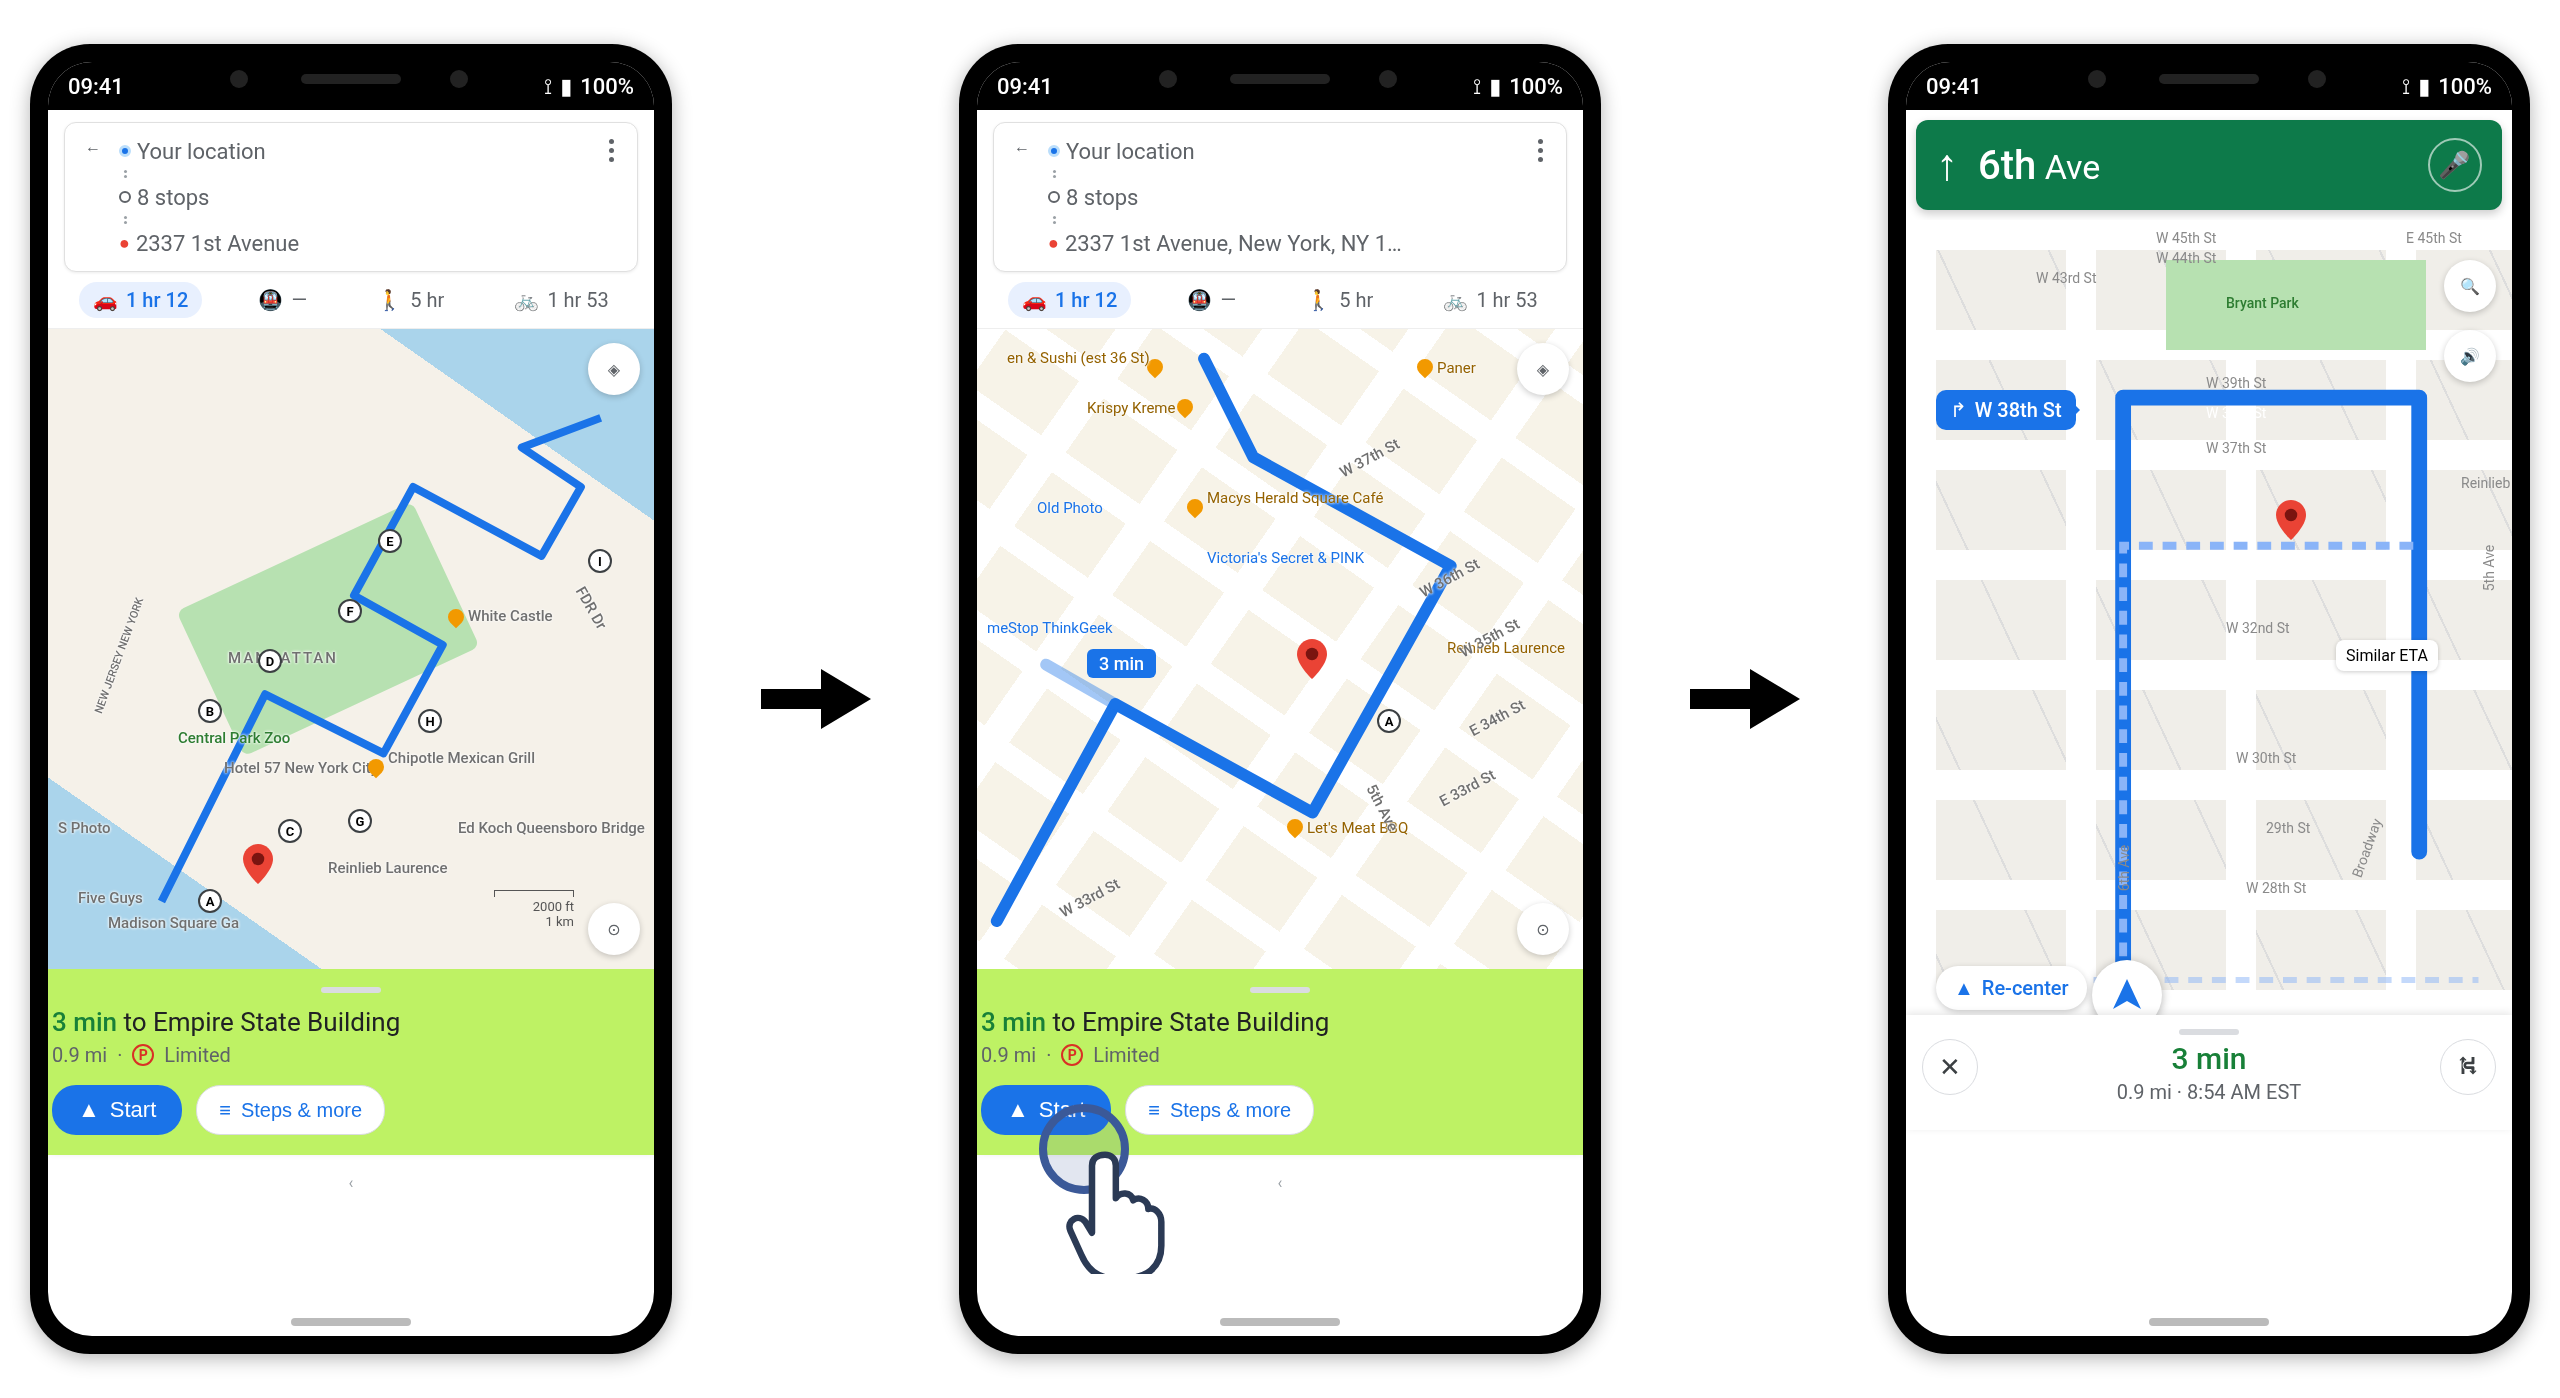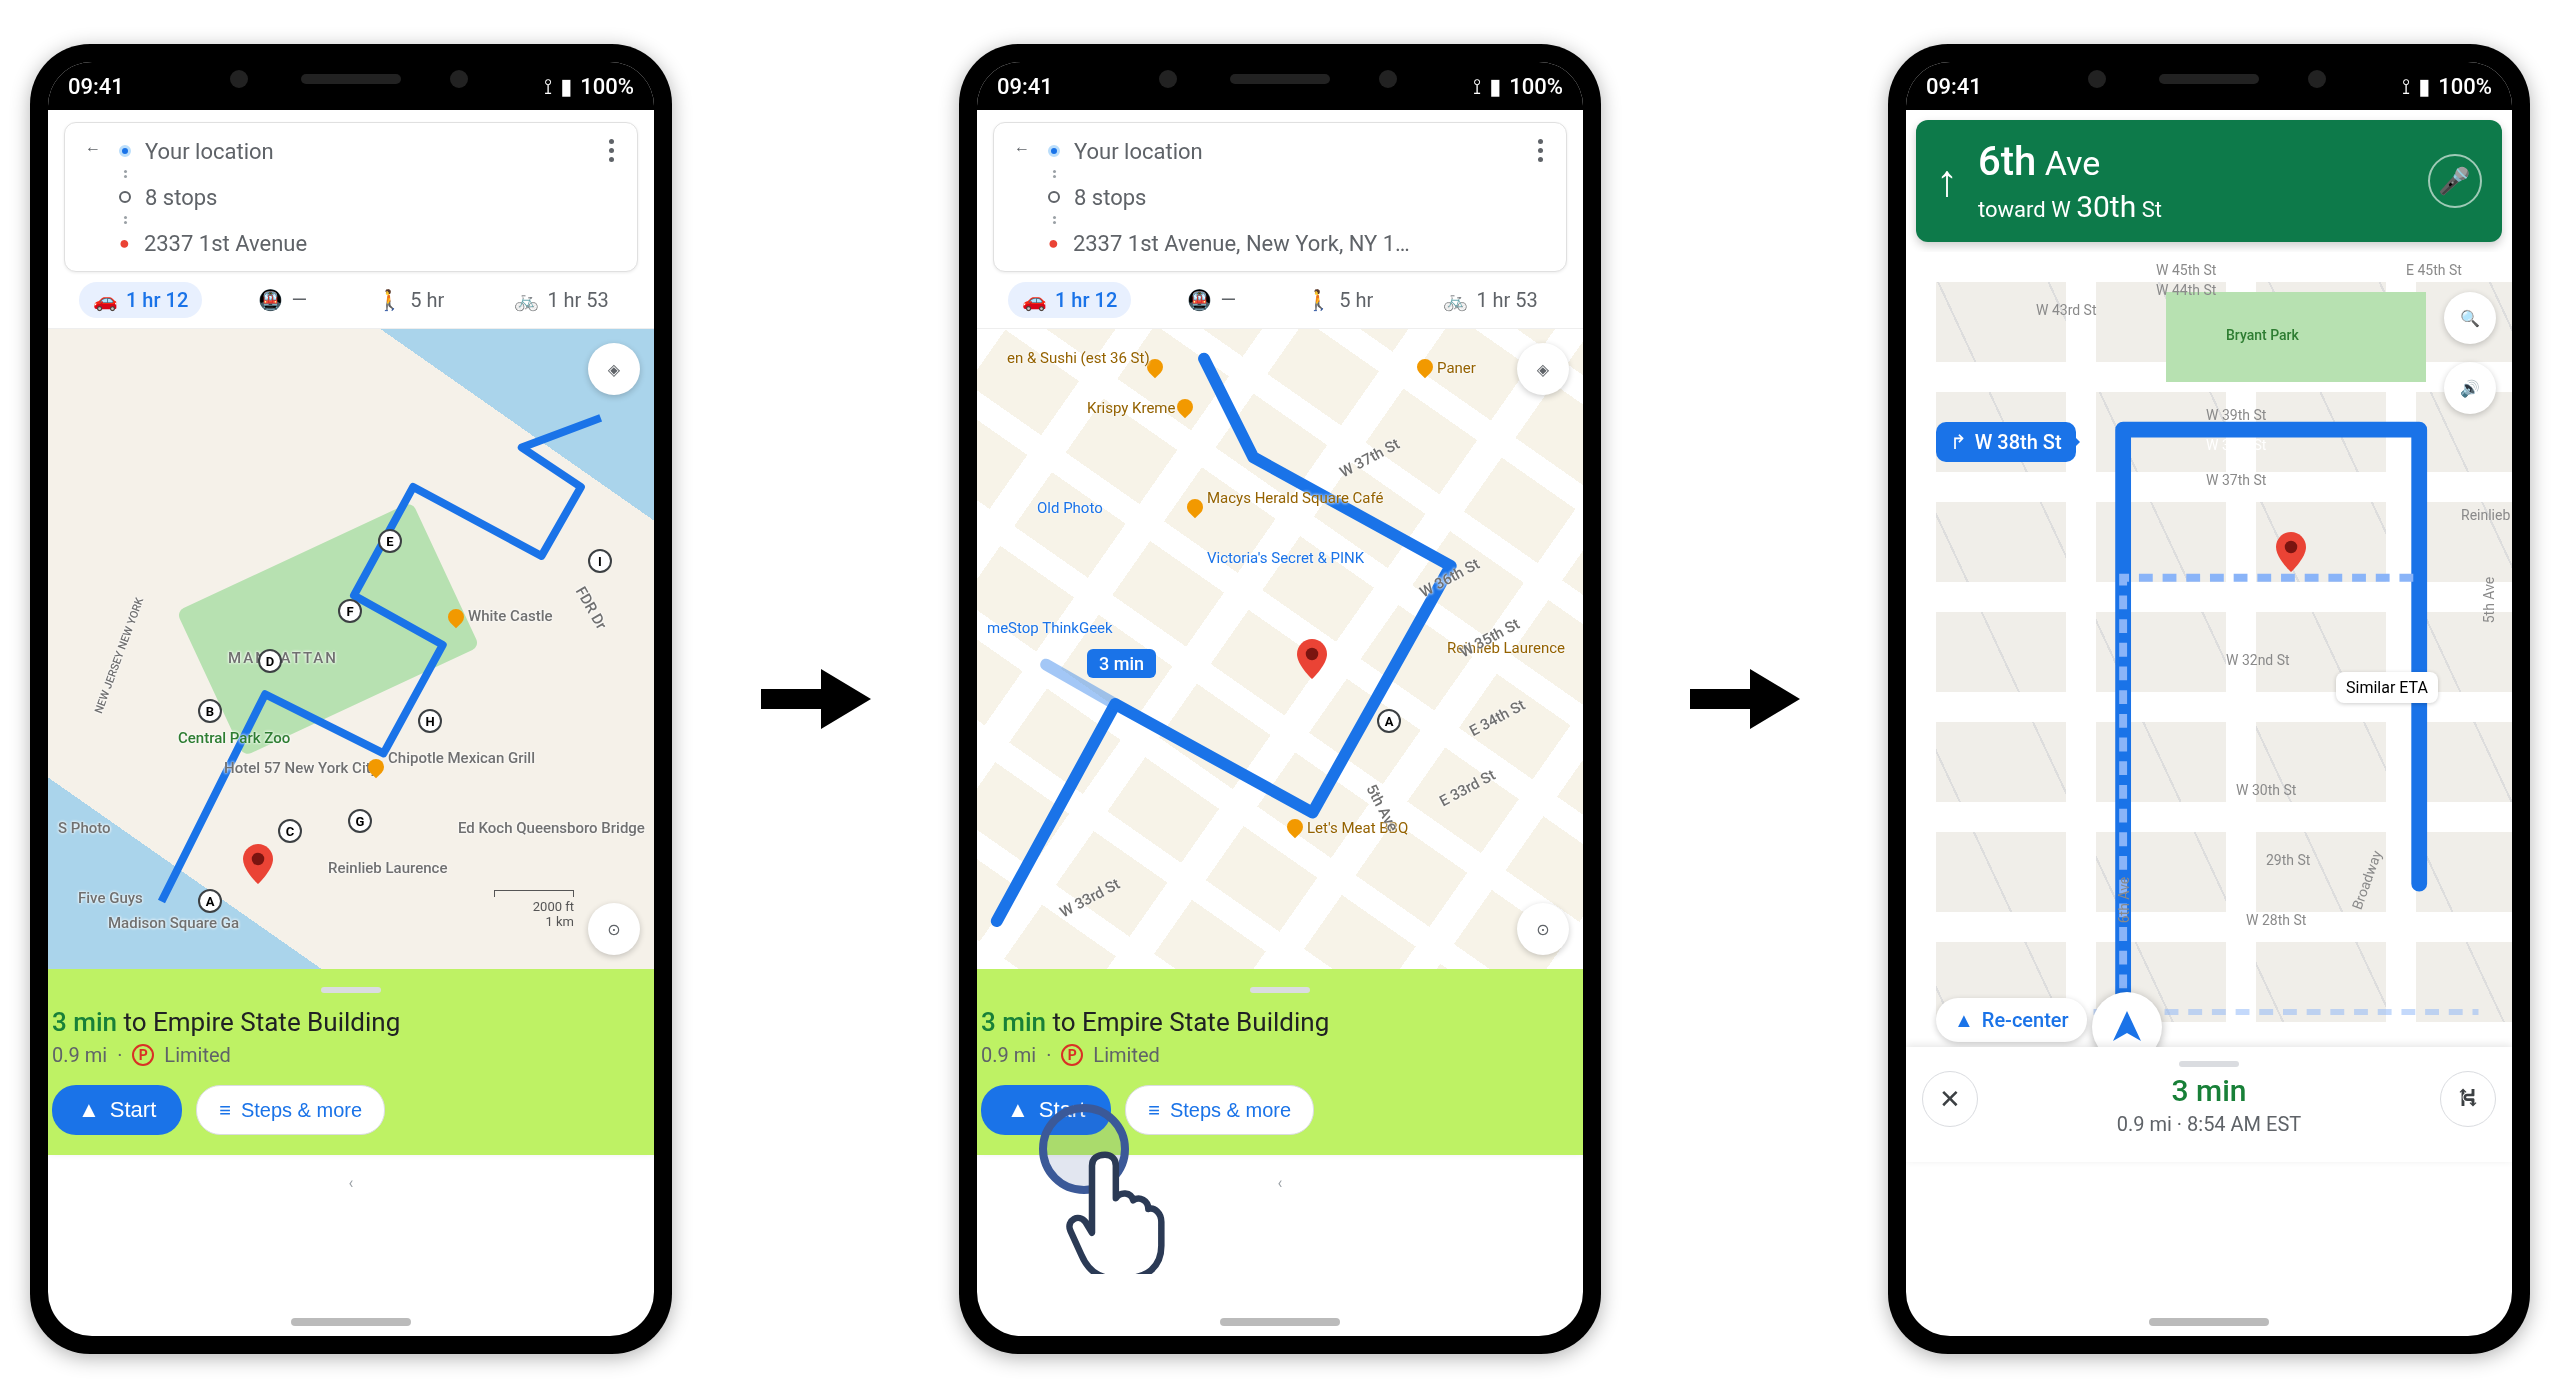--- a/index.html
+++ b/index.html
@@ -62,21 +62,21 @@
     background: #fff;
     border: 1px solid #e0e0e0;
     border-radius: 12px;
     display: flex;
     align-items: flex-start;
     padding: 10px 10px 10px 8px;
     box-shadow: 0 1px 3px rgba(0,0,0,0.08);
   }
   .back-arrow-btn { width:40px; display:flex; align-items:flex-start; justify-content:center; padding-top:4px; color:#5f6368;}
   .waypoints { flex:1; padding-left:6px;}
-  .wp-row { display:flex; align-items:center; height:36px; gap:14px; color:#5f6368; font-size:22px;}
+  .wp-row { display:flex; align-items:center; height:36px; gap:6px; color:#5f6368; font-size:22px;}
   .wp-row .txt { color:#5f6368;}
   .dot-blue { width:12px; height:12px; border-radius:50%; background:#1a73e8; border:3px solid #bbdefb;}
   .dot-circle { width:12px; height:12px; border-radius:50%; border:2px solid #5f6368;}
   .dots-v { width:12px; display:flex; flex-direction:column; align-items:center; gap:2px;}
   .dots-v span{ width:3px;height:3px;background:#9aa0a6;border-radius:50%;}
   .pin-red { color:#ea4335; font-size:18px;}
   .overflow-btn { width:32px; color:#5f6368; display:flex; flex-direction:column; align-items:center; gap:4px; padding-top:6px;}
   .overflow-btn span{width:5px;height:5px;background:#5f6368;border-radius:50%;}
 
   
@@ -518,21 +518,20 @@
         <span>⟟</span>
         <span>▮</span>
         <span>100%</span>
       </div>
     </div>
 
     <div class="nav-banner">
       <div class="arrow-up">↑</div>
       <div class="dir-text">
         <div class="dir-main"><span class="big">6th</span><span> Ave</span></div>
-        <div class="dir-sub"><span>toward W </span><span class="big" style="font-size:30px;">30th</span><span> St</span></div>
       </div>
       <div class="mic-btn">
           <span>🎤</span>
         </div>
     </div>
 
     <div class="map3">
       <div class="grid3"></div>
       <div class="park3"></div>
       <div class="streetlbl" style="top:75px;left:320px;color:#2e7d32;font-weight:500;">Bryant Park</div>

